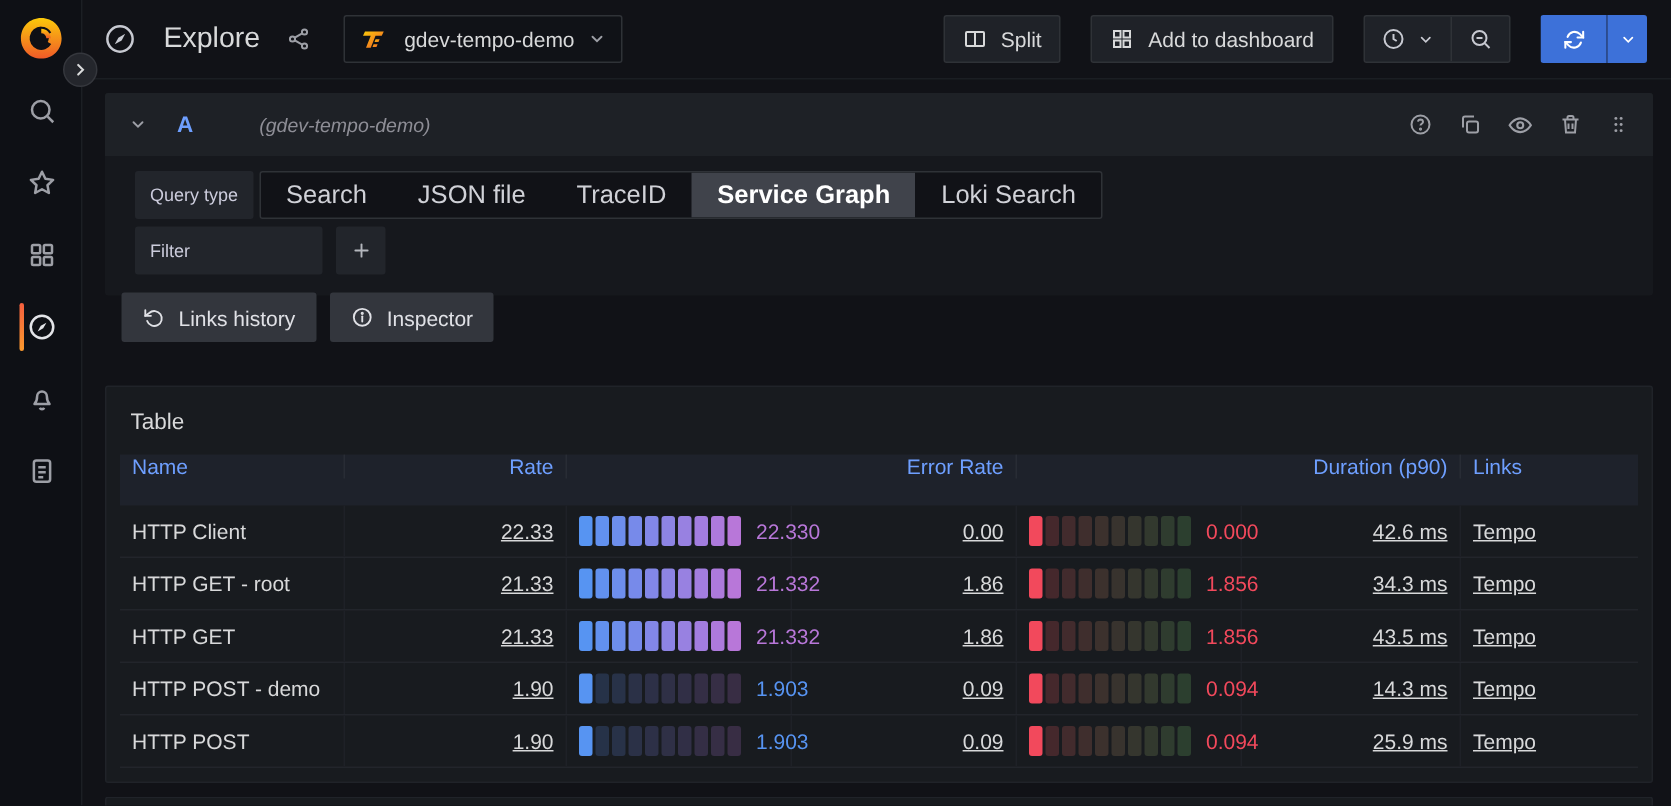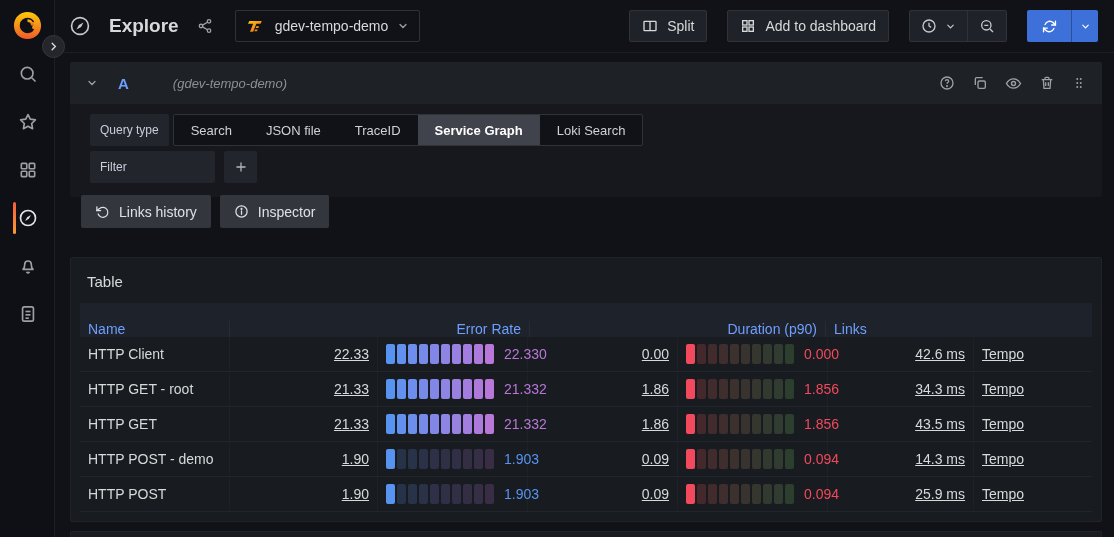--- a/index.html
+++ b/index.html
@@ -12,21 +12,21 @@
   .sidebar{position:absolute;left:0;top:0;bottom:0;width:55px;background:#0e1015;border-right:1px solid #1c1f24;z-index:2}
   .logo{position:absolute;left:12px;top:10px}
   .expand-btn{position:absolute;left:42px;top:35px;width:23px;height:23px;border-radius:50%;background:#24262c;border:1px solid #35373d;color:#d8d9da;display:grid;place-items:center;z-index:5;cursor:pointer}
   .nav{position:absolute;top:64px;left:0;width:55px;display:flex;flex-direction:column;align-items:center;gap:28px}
   .nav-item{position:relative;width:55px;height:20px;display:flex;justify-content:center;color:#9d9fa6;cursor:pointer}
   .nav-item.active{color:#e3e4e8}
   .nav-item.active::before{content:"";position:absolute;left:13px;top:-6px;width:3px;height:32px;border-radius:2px;background:linear-gradient(#f55f3e,#fb9a2e)}
 
   
   .topbar{position:absolute;left:55px;right:0;top:0;height:53px;display:flex;align-items:center;padding:0 16px 0 14px;gap:10px;border-bottom:1px solid #1b1e23;background:#111217}
-  .page-title{font-size:19px;font-weight:700;color:#d8d9da;margin-left:8px}
+  .page-title{font-size:19px;font-weight:400;color:#d8d9da;margin-left:8px}
   .share{color:#9d9fa6;margin-left:8px;cursor:pointer}
   .ds-picker{height:32px;border:1px solid #2f3237;border-radius:2px;background:#101217;display:flex;align-items:center;gap:9px;padding:0 10px;margin-left:12px;cursor:pointer}
   .ds-name{font-size:14px;color:#d8d9da;font-weight:500}
   .topbar .right{margin-left:auto;display:flex;gap:20px;align-items:center}
   .tb-btn{height:32px;display:flex;align-items:center;gap:9px;padding:0 12px;background:#1f2228;border:1px solid #2f3237;border-radius:2px;color:#d8d9da;font-size:14px;font-weight:500;cursor:pointer}
   .tb-group{display:flex;height:32px;border:1px solid #2f3237;border-radius:2px;background:#1f2228;overflow:hidden}
   .tb-group .sect{display:flex;align-items:center;gap:8px;padding:0 11px;color:#c7c9d1;cursor:pointer}
   .tb-group .sect+.sect{border-left:1px solid #2f3237}
   .refresh{display:flex;height:32px;border-radius:2px;overflow:hidden;cursor:pointer}
   .refresh .main{width:44px;background:#3d71d9;display:grid;place-items:center;color:#fff}
@@ -39,32 +39,32 @@
   .q-ref{color:#6e9fff;font-weight:700;font-size:15px;margin-left:8px;cursor:pointer}
   .q-hint{color:#8e8e96;font-style:italic;font-size:13px;margin-left:32px}
   .q-actions{margin-left:auto;display:flex;gap:17px;color:#9d9fa6}
   .q-actions .icon{cursor:pointer}
   .q-body{padding:10px 20px 14px}
   .field-row{display:flex;align-items:flex-start}
   .field-row+.field-row{margin-top:5px}
   .label-box{background:#22252b;border-radius:2px;height:32px;display:flex;align-items:center;padding:0 10px;font-size:12px;font-weight:500;color:#ccccdc;margin-right:4px}
   .label-box.wide{width:125px}
   .radio-group{display:flex;height:32px;border:1px solid #2f3237;border-radius:2px;background:#111217;overflow:hidden}
-  .qtab{padding:0 17px;display:flex;align-items:center;font-size:13px;color:#d0d1d7;cursor:pointer;white-space:nowrap}
+  .qtab{padding:0 17px;display:flex;align-items:center;font-size:17px;color:#d0d1d7;cursor:pointer;white-space:nowrap}
   .qtab.active{background:#40434b;color:#fff;font-weight:700}
   .plus-box{width:33px;height:32px;background:#22252b;border-radius:2px;display:grid;place-items:center;color:#b4b7bd;margin-left:5px;cursor:pointer}
 
   .action-row{position:absolute;left:81px;top:195px;display:flex;gap:9px}
   .sec-btn{height:33px;background:#33363d;border-radius:2px;display:flex;align-items:center;gap:9px;padding:0 14px;font-size:14px;font-weight:500;color:#e0e1e6;cursor:pointer}
 
   
   .panel{position:absolute;left:70px;top:257px;width:1032px;height:265px;background:#181b1f;border:1px solid #202329;border-radius:2px;padding:6px 9px}
   .panel-title{height:34px;display:flex;align-items:center;padding:0 7px;font-size:15px;font-weight:500;color:#d8d9da}
   .table{margin-top:5px}
-  .tr-h{display:flex;height:34px;background:#1e222b;align-items:flex-end}
+  .tr-h{display:flex;height:34px;background:#1e222b;align-items:flex-start}
   .th{font-size:14px;font-weight:500;color:#6e9fff;padding:0 8px;display:flex;align-items:center;border-right:1px solid rgba(204,204,220,.06);cursor:pointer}
   .th:last-child{border-right:none}
   .tr{display:flex;height:35px;border-bottom:1px solid #22252b}
   .td{padding:0 8px;font-size:14px;display:flex;align-items:center;color:#d8d9da;border-right:1px solid #1e2127}
   .td:last-child{border-right:none}
   .c0{width:150px}.c1{width:148px}.c2{width:150px}.c3{width:150px}.c4{width:150px}.c5{width:146px}.c6{flex:1}
   .a-r{justify-content:flex-end}
   .link{color:#d8d9da;text-decoration:underline;cursor:pointer}
   .gauge{display:flex;gap:2px}
   .seg{width:9px;height:20px;border-radius:2px}
@@ -348,20 +348,21 @@
     </span>
     <span>Inspector</span>
   </div>
 </div>
 
 <div class="panel">
   <div class="panel-title">Table</div>
   <div class="table">
     <div class="tr-h">
         <div class="th c0">Name</div>
+        <div class="th c1 a-r">Rate</div>
         <div class="th c2"></div>
         <div class="th c3 a-r">Error Rate</div>
         <div class="th c4"></div>
         <div class="th c5 a-r">Duration (p90)</div>
         <div class="th c6">Links</div>
       </div>
     <div>
         <div class="tr">
           <div class="td c0">
             <span>HTTP Client</span>

